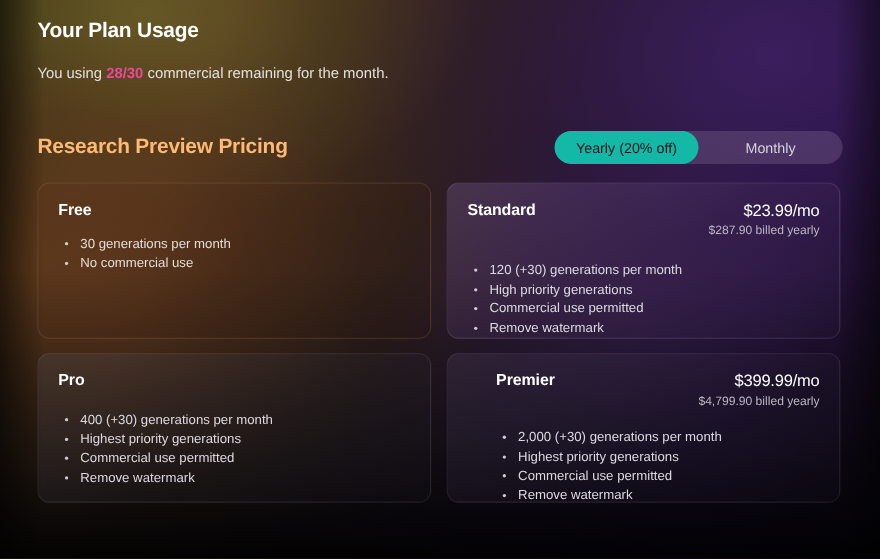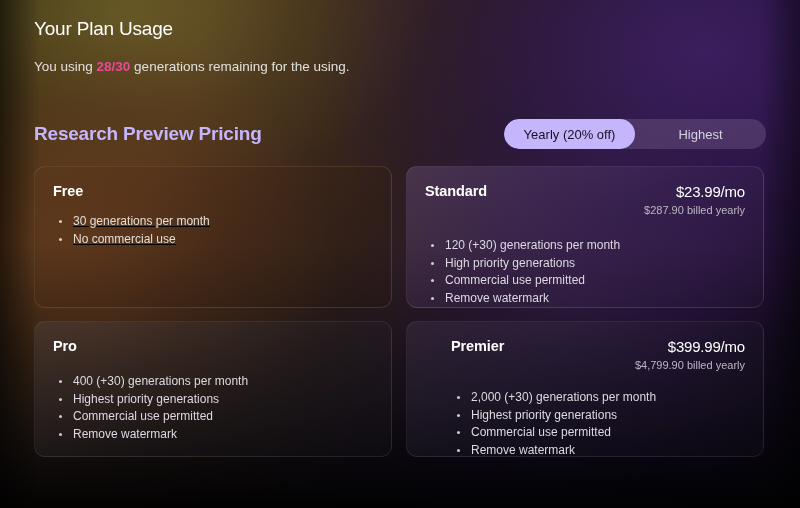--- a/index.html
+++ b/index.html
@@ -66,21 +66,21 @@
       linear-gradient(to right, rgba(0,0,0,0.55) 0%, rgba(0,0,0,0) 5%,
         rgba(0,0,0,0) 95%, rgba(0,0,0,0.45) 100%);
   }
 
   
   .content { position:relative; z-index:5; padding: 0 34px; }
 
   .usage-title {
     margin-top: 18px;
     font-size: 19px;
-    font-weight: normal;
+    font-weight: bold;
     color: #ffffff;
     letter-spacing: -0.2px;
   }
   .usage-body {
     margin-top: 17px;
     font-size: 13.5px;
     line-height: 19px;
     color: #e2e0dd;
   }
   .usage-body b { color:#ec4899; font-weight:bold; }
@@ -89,21 +89,21 @@
   .pricing-row {
     margin-top: 38px;
     height: 40px;
     display:flex;
     align-items:center;
     justify-content:space-between;
   }
   .pricing-title {
     font-size: 19px;
     font-weight: bold;
-    color:#c4b5fd;
+    color:#fdba74;
     letter-spacing:-0.2px;
   }
 
   .toggle {
     display:flex;
     align-items:center;
     height: 30px;
     border-radius: 15px;
     background: rgba(116,92,138,0.42);
     overflow:hidden;
@@ -113,21 +113,21 @@
     height: 30px;
     display:flex;
     align-items:center;
     justify-content:center;
     font-size: 13px;
     cursor:pointer;
     user-select:none;
   }
   .seg-active {
     flex: 0 0 131px;
-    background: #c4b5fd;
+    background: #14b8a6;
     color: #19131f;
     border-radius: 15px;
   }
   .seg-idle {
     flex: 0 0 131px;
     background: transparent;
     color: #d8d2de;
     border-radius: 15px;
   }
 
@@ -208,21 +208,21 @@
   .features li::before {
     content:"";
     position:absolute;
     left: 4px;
     top: 7px;
     width: 3px;
     height: 3px;
     border-radius: 50%;
     background: #cfc9d6;
   }
-  .card-free .features { margin-top: 12px; text-decoration: underline; }
+  .card-free .features { margin-top: 12px; }
   .card-free .features li { color:#e3ddd6; }
   .card-free .features li::before { background:#d6cec4; }
 
   .card-standard .features { margin-top: 20px; }
   .card-pro .features, .card-premier .features { margin-top: 17px; }
 </style>
 </head>
 <body>
 
 <div id="page">
@@ -233,30 +233,30 @@
   <div class="bg-layer bg-purple"></div>
   <div class="bg-layer bg-violet2"></div>
   <div class="bg-layer bg-darkbottom"></div>
   <div class="bg-layer bg-darkedges"></div>
 
   <div class="content">
 
     <div>
       <div class="usage-title">Your Plan Usage</div>
       <div class="usage-body">
-        <div><span>You using </span><b>28/30</b><span> generations remaining for the using.</span></div>
+        <div><span>You using </span><b>28/30</b><span> commercial remaining for the month.</span></div>
       </div>
     </div>
 
     <div class="pricing-row">
       <div class="pricing-title">Research Preview Pricing</div>
 
       <div class="toggle">
         <div class="seg seg-active">Yearly (20% off)</div>
-        <div class="seg seg-idle">Highest</div>
+        <div class="seg seg-idle">Monthly</div>
       </div>
     </div>
 
     <div class="grid">
 
       <div class="card card-free">
         <div class="card-head">
           <div class="card-name">Free</div>
           <div class="price-wrap">
             <div class="price"></div>

